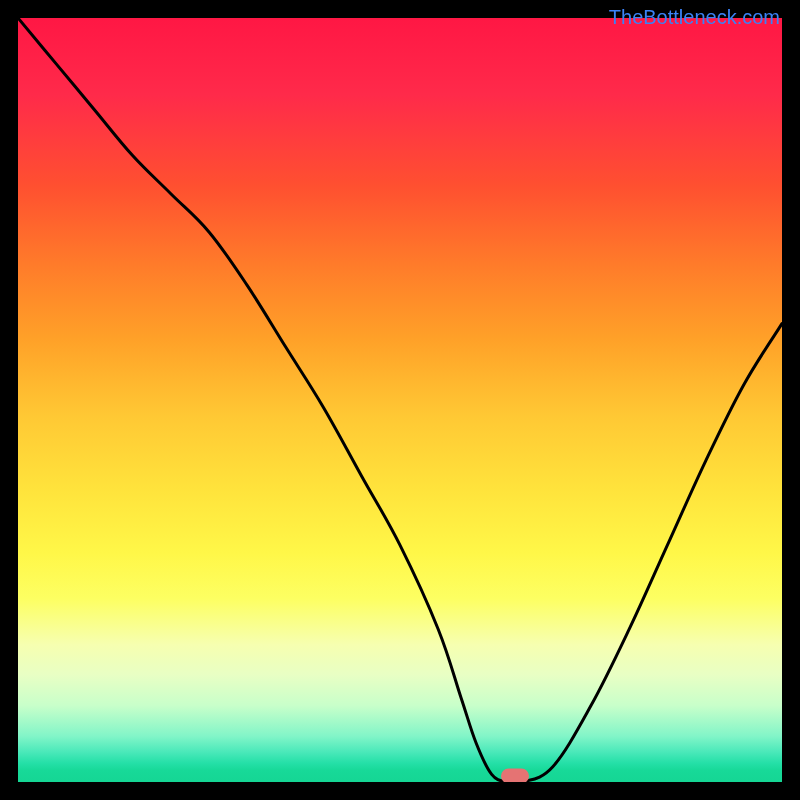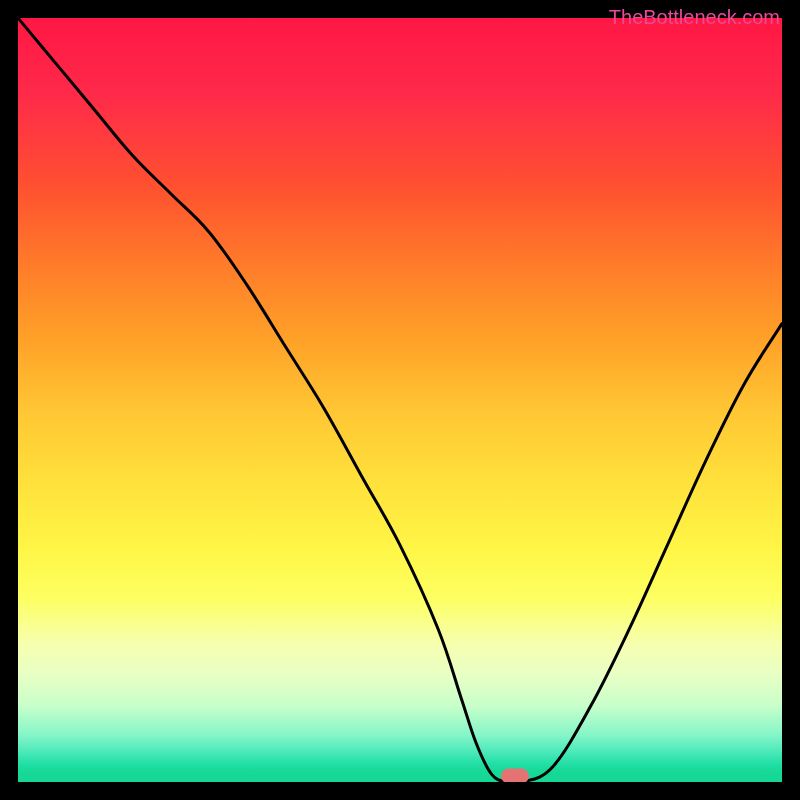--- a/index.html
+++ b/index.html
@@ -12,21 +12,21 @@
     height: 800px;
     background: #000000;
     position: relative;
     font-family: Arial, sans-serif;
     overflow: hidden;
   }
   .watermark {
     position: absolute;
     top: 6px;
     right: 20px;
-    color: #ec4899;
+    color: #3b82f6;
     font-size: 20px;
     font-weight: 500;
     z-index: 10;
   }
   .plot-area {
     position: absolute;
     left: 18px;
     top: 18px;
     width: 764px;
     height: 764px;

